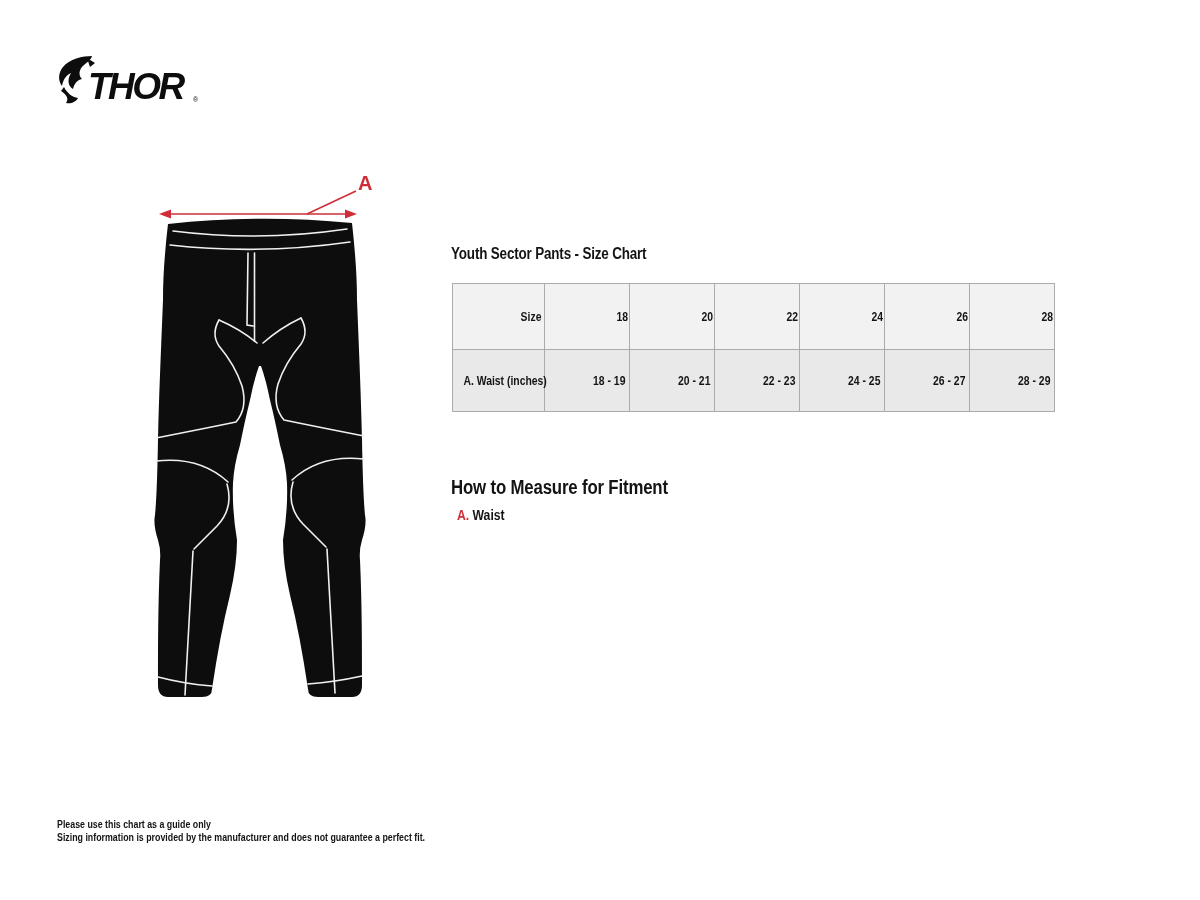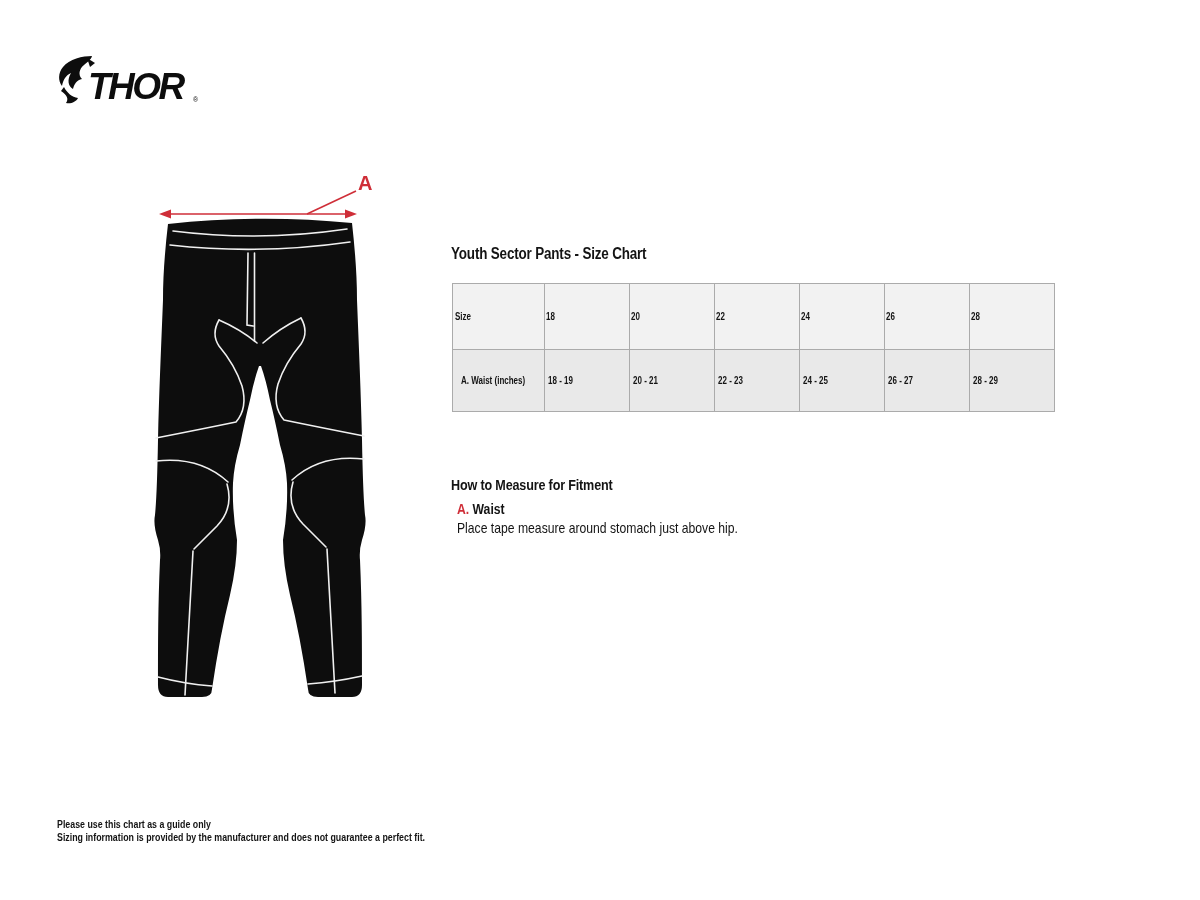--- a/index.html
+++ b/index.html
@@ -21,31 +21,31 @@
     position:absolute; left:451px; top:245px;
     font-size:16px; font-weight:bold; letter-spacing:-.2px;
   }
 
   table.size-chart {
     position:absolute; left:452px; top:283px; width:603px;
     border-collapse:collapse; table-layout:fixed;
   }
   table.size-chart td, table.size-chart th {
     border:1.5px solid var(--table-border,#ababab);
-    text-align:left; vertical-align:middle;
-    font-size:10px; font-weight:bold; color:var(--text,#141414);
+    text-align:right; vertical-align:middle;
+    font-size:13px; font-weight:bold; color:var(--text,#141414);
     padding:0;
   }
   table.size-chart tr.head-row  { height:66px; }
   table.size-chart tr.value-row { height:62px; }
   table.size-chart tr.head-row  td, table.size-chart tr.head-row  th { background:var(--table-header-bg,#f2f2f2); }
   table.size-chart tr.value-row td, table.size-chart tr.value-row th { background:var(--table-row-bg,#e9e9e9); }
 
   .howto { position:absolute; left:451px; top:476px; }
-  .howto-title { font-size:15px; font-weight:bold; letter-spacing:-.2px; }
+  .howto-title { font-size:20px; font-weight:bold; letter-spacing:-.2px; }
   .measure-item { margin:8px 0 0 6px; font-size:14.5px; font-weight:bold; }
   .measure-key  { color:var(--accent,#cf2e38); }
   .measure-instruction { margin:3px 0 0 6px; font-size:14.5px; font-weight:normal; }
 
   .footer { position:absolute; left:57px; top:818px; font-size:10.5px; font-weight:bold; line-height:12.5px; }
   .footer div { display:block; }
 </style>
 </head>
 <body>
 
@@ -133,21 +133,20 @@
         </tr>
       </tbody>
   </table>
 
   <div class="howto">
     <div class="howto-title">
       <span class="cx">How to Measure for Fitment</span>
     </div>
     <div id="measure-items">
         <div class="measure-item"><span class="cx"><span class="measure-key">A. </span><span>Waist</span></span></div>
-        <div class="measure-instruction"><span class="cx">Place tape measure around stomach just above hip.</span></div>
       </div>
   </div>
 
   <div class="footer">
     <div><span class="cx">Please use this chart as a guide only</span></div>
     <div><span class="cx">Sizing information is provided by the manufacturer and does not guarantee a perfect fit.</span></div>
   </div>
 
 </div>
 

